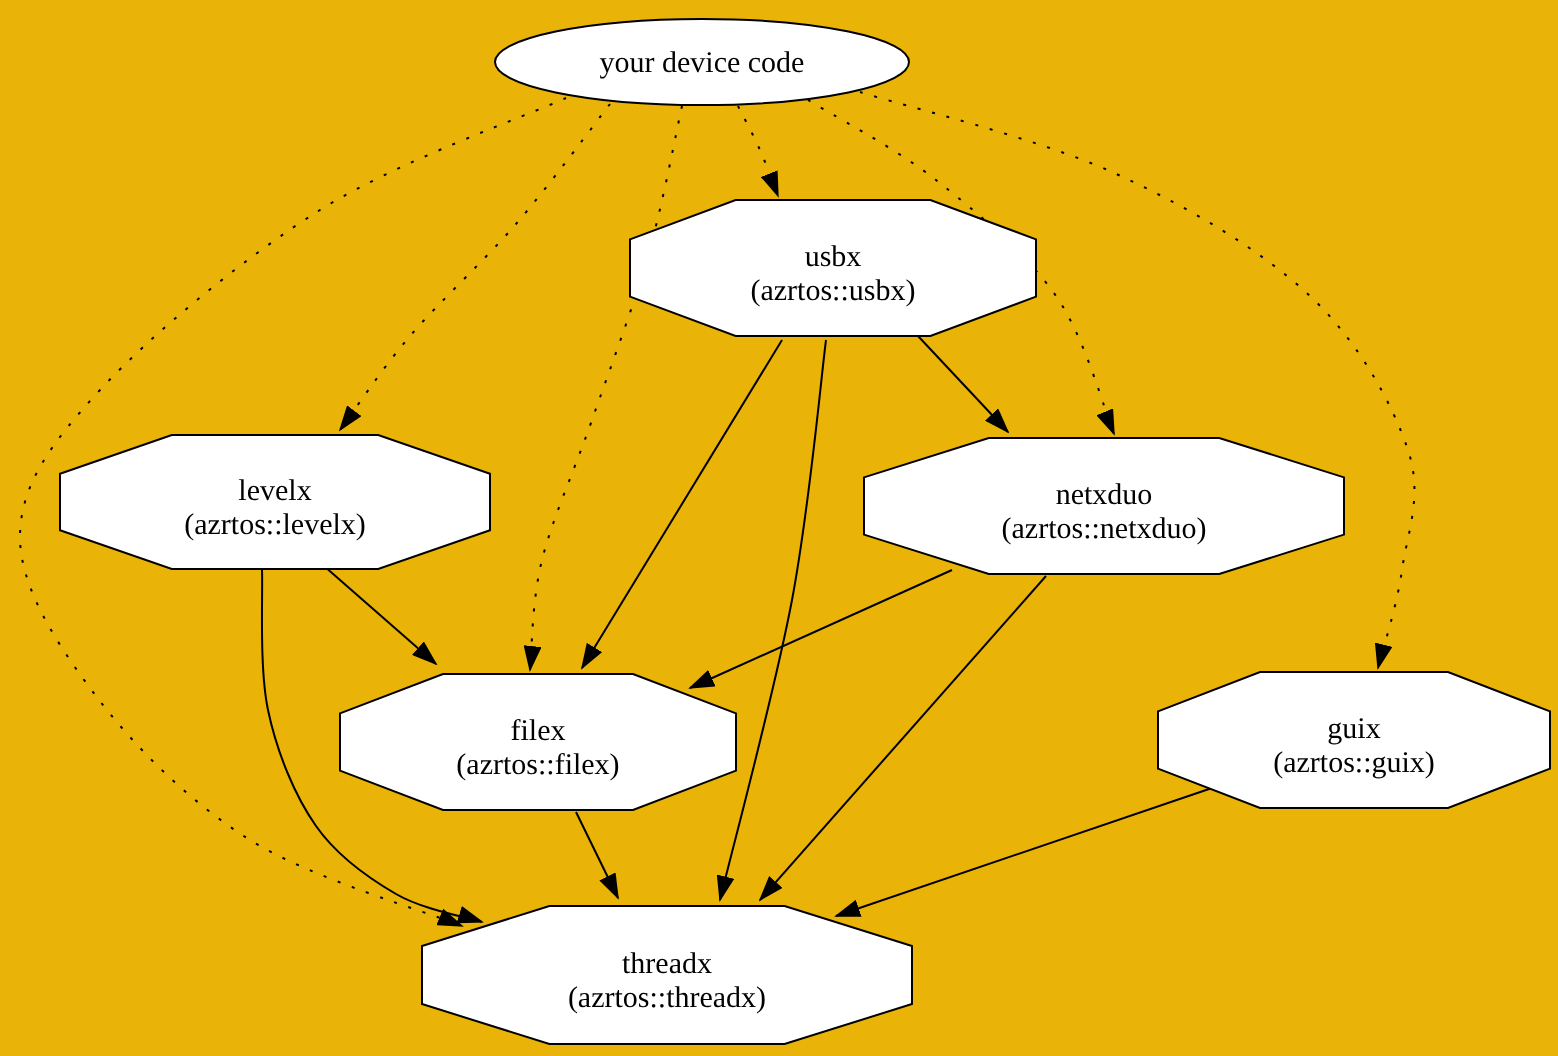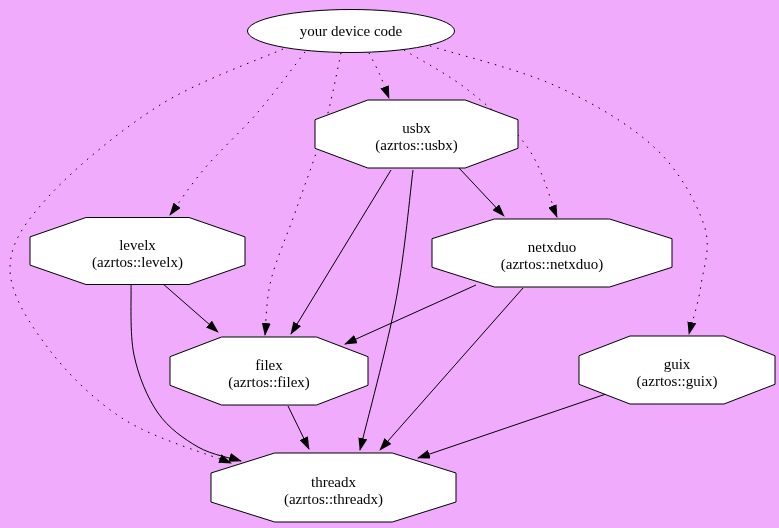--- a/index.html
+++ b/index.html
@@ -3,21 +3,21 @@
 <meta charset="utf-8">
 <style>
   html, body {
     margin: 0;
     padding: 0;
     background: #ffffff;
   }
   .canvas-wrap {
     width: 779px;
     height: 528px;
-    background: #f0abfc;
+    background: #eab308;
     position: relative;
     overflow: hidden;
   }
   svg text {
     font-family: "Liberation Serif", "DejaVu Serif", serif;
     fill: #000000;
   }
 </style>
 </head>
 <body>

